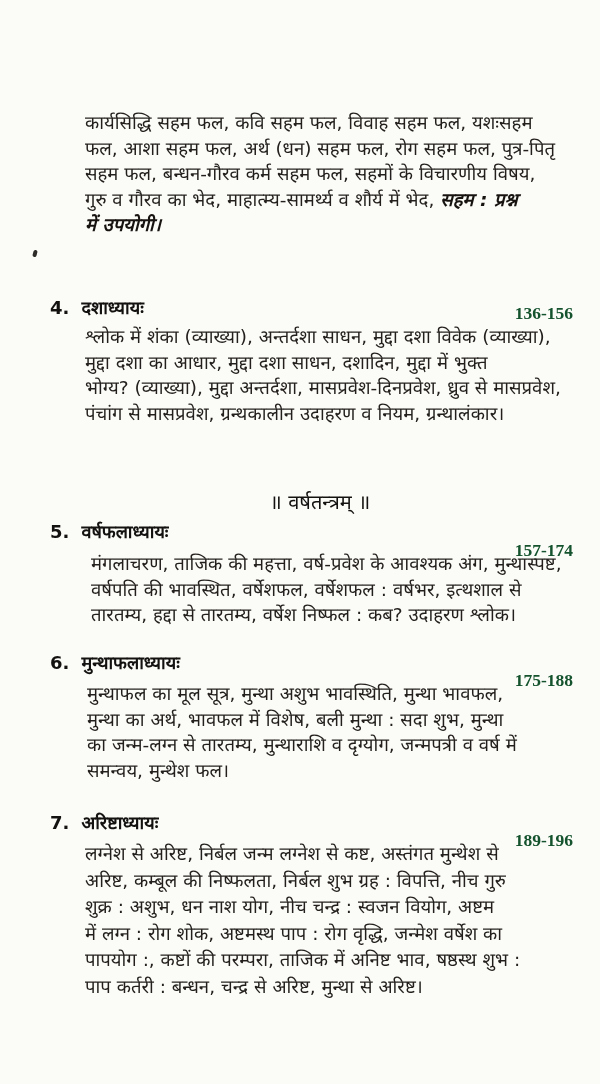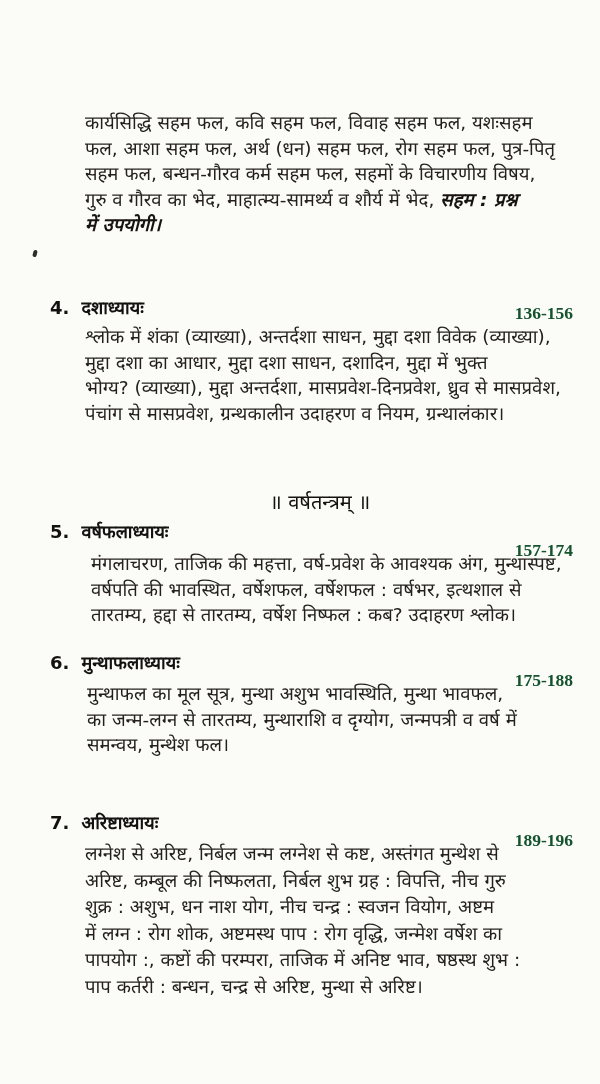--- a/index.html
+++ b/index.html
@@ -99,20 +99,21 @@
   <span class="ln">वर्षपति की भावस्थित, वर्षेशफल, वर्षेशफल : वर्षभर, इत्थशाल से</span>
   <span class="ln">तारतम्य, हद्दा से तारतम्य, वर्षेश निष्फल : कब? उदाहरण श्लोक।</span>
 </div>
 
 <div class="section-heading" style="top:650px;">
   <span class="num">6.</span><span>मुन्थाफलाध्यायः</span>
 </div>
 <div class="pages" style="top:670px;">175-188</div>
 <div class="block" style="top:681px; left:87px;">
   <span class="ln">मुन्थाफल का मूल सूत्र, मुन्था अशुभ भावस्थिति, मुन्था भावफल,</span>
+  <span class="ln">मुन्था का अर्थ, भावफल में विशेष, बली मुन्था : सदा शुभ, मुन्था</span>
   <span class="ln">का जन्म-लग्न से तारतम्य, मुन्थाराशि व दृग्योग, जन्मपत्री व वर्ष में</span>
   <span class="ln">समन्वय, मुन्थेश फल।</span>
 </div>
 
 <div class="section-heading" style="top:810px;">
   <span class="num">7.</span><span>अरिष्टाध्यायः</span>
 </div>
 <div class="pages" style="top:830px;">189-196</div>
 <div class="block body7" style="top:841px; left:85px;">
   <span class="ln">लग्नेश से अरिष्ट, निर्बल जन्म लग्नेश से कष्ट, अस्तंगत मुन्थेश से</span>

